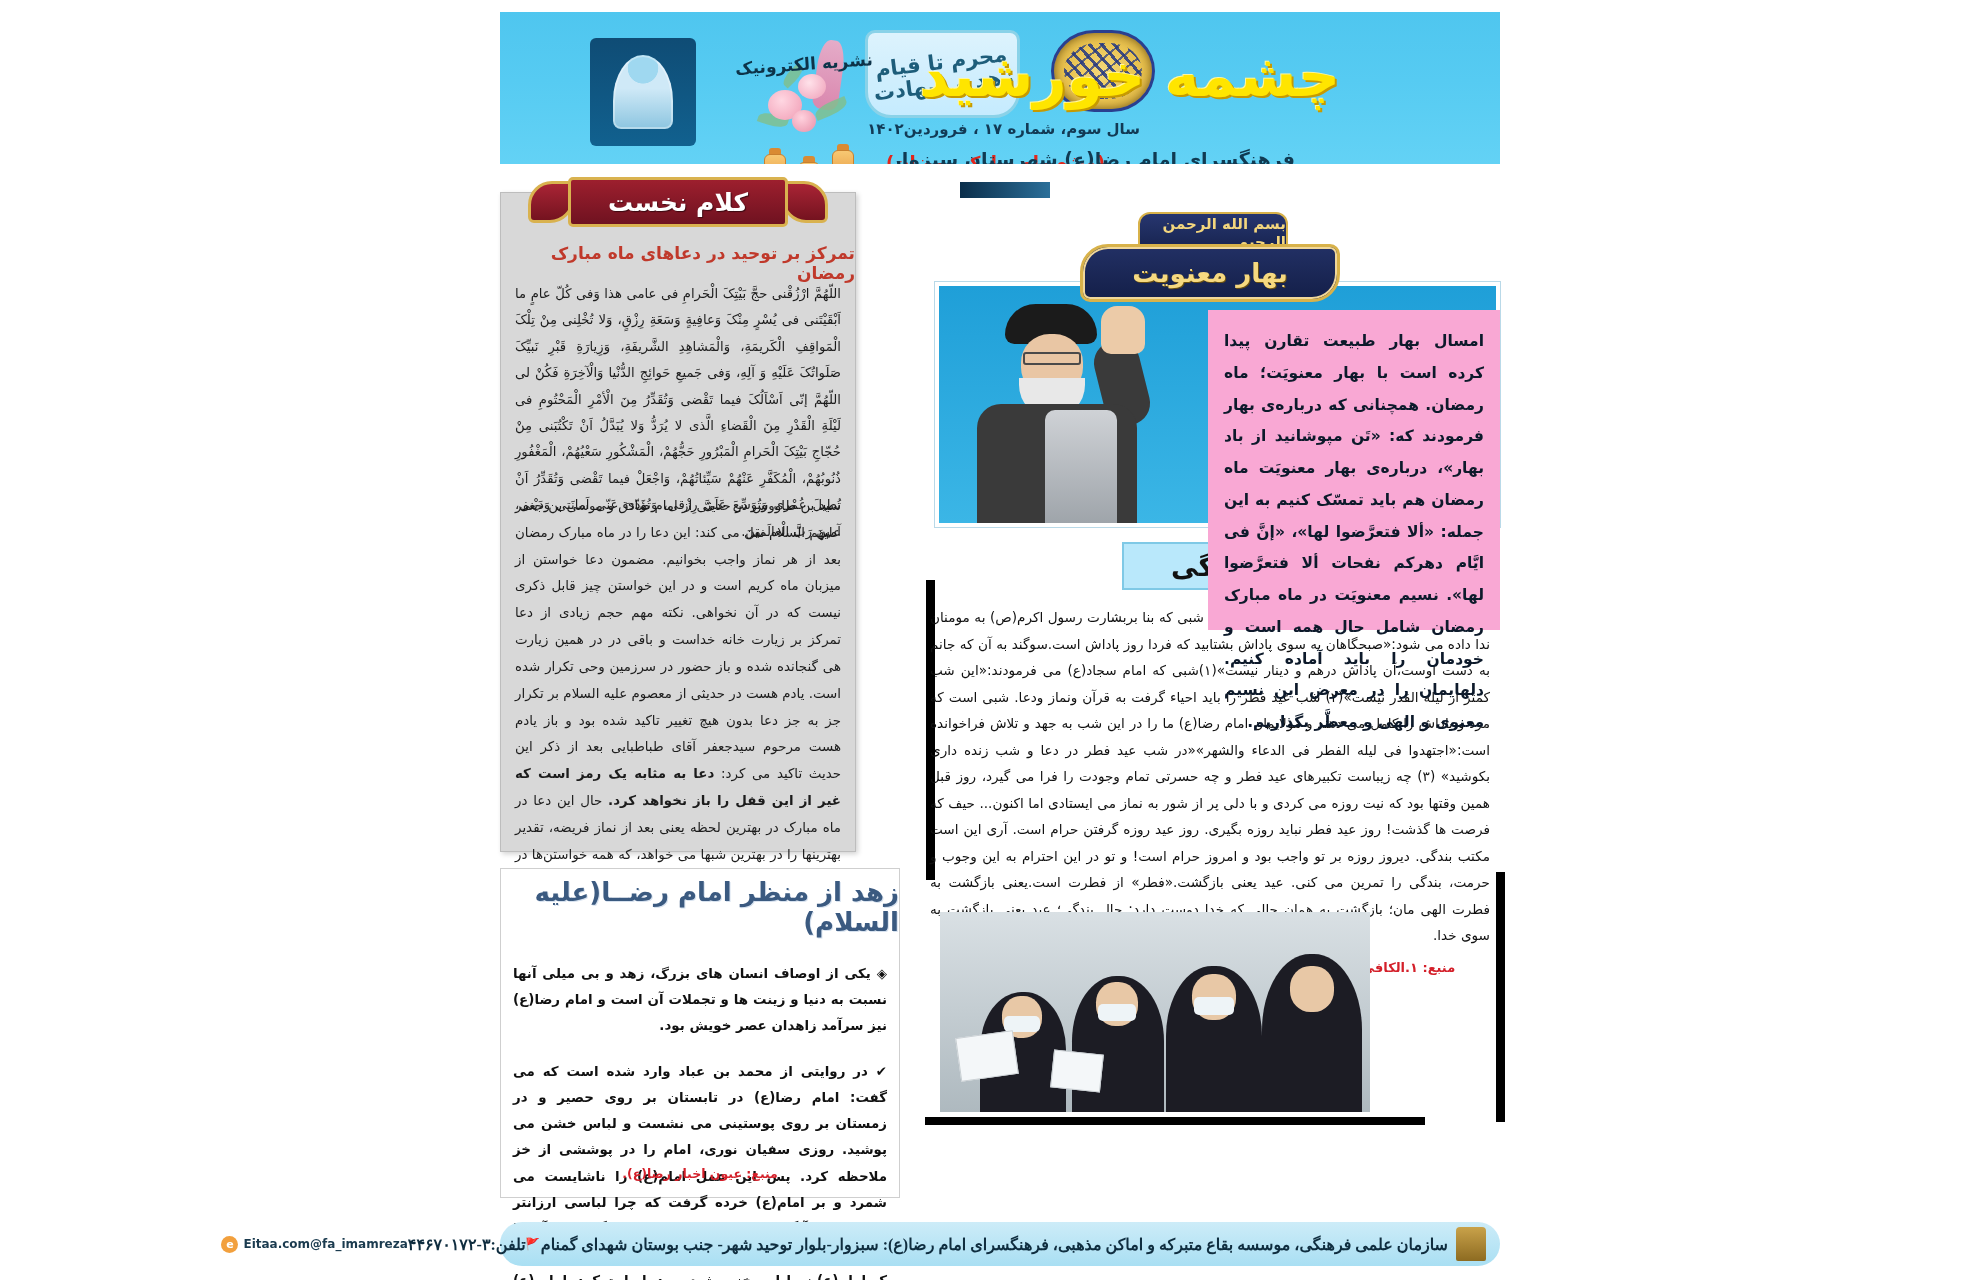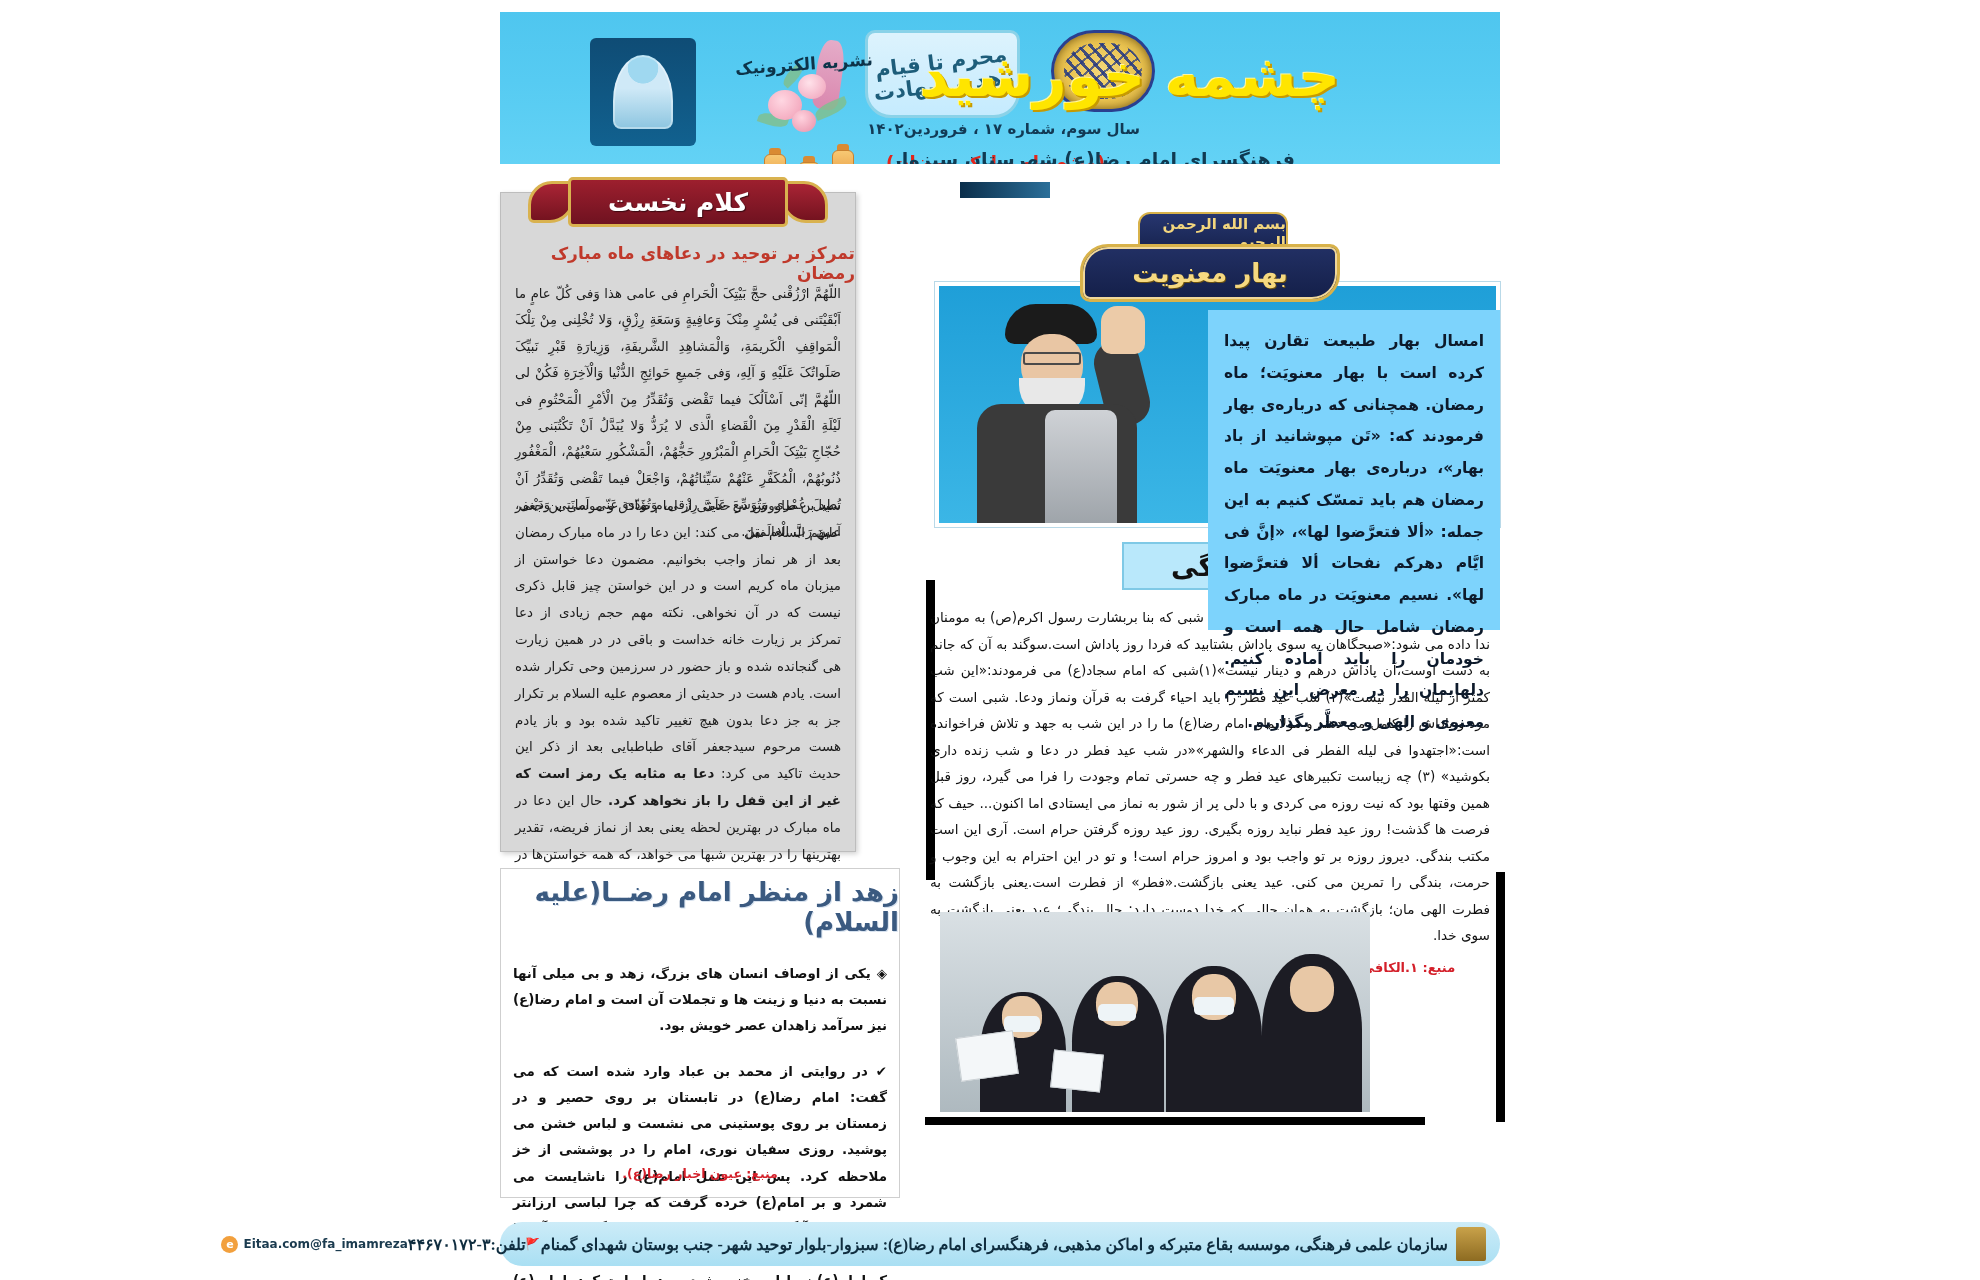--- a/index.html
+++ b/index.html
@@ -158,21 +158,21 @@
   }
   .bb-main .t{
     position:absolute;inset:0;display:flex;align-items:center;justify-content:center;
     color:#f6d980;font-size:26px;font-weight:bold;direction:rtl;letter-spacing:1px;
     text-shadow:1px 1px 0 #6b5110;
     border-radius:15px;
   }
 
   .blue-box{
     position:absolute; right:0px; top:98px; width:292px; height:320px;
-    background:#7dd3fc; color:#0d1a2b;
+    background:#f9a8d4; color:#0d1a2b;
     padding:16px 16px 27px 16px;
     font-size:15.5px; font-weight:bold; line-height:2.05;
     text-align:justify; direction:rtl;
     z-index:3;
   }
 
   .tabs{position:absolute;right:0;top:330px;width:575px;height:52px;}
   .tab{
     position:absolute;top:0;height:48px;
     display:flex;align-items:center;justify-content:center;

